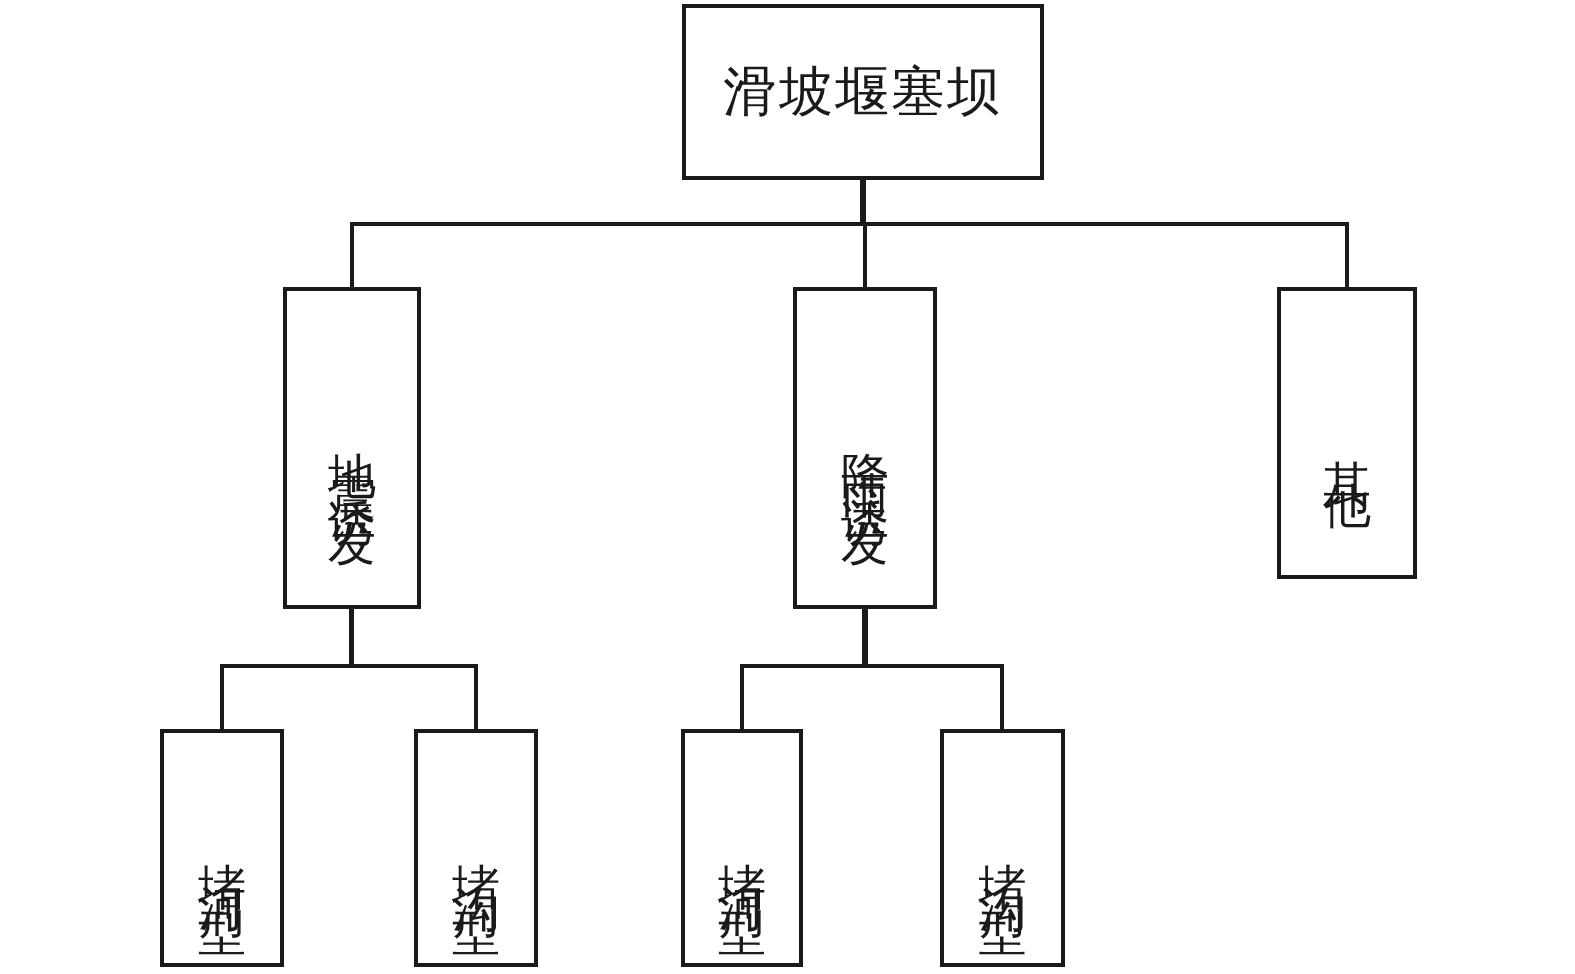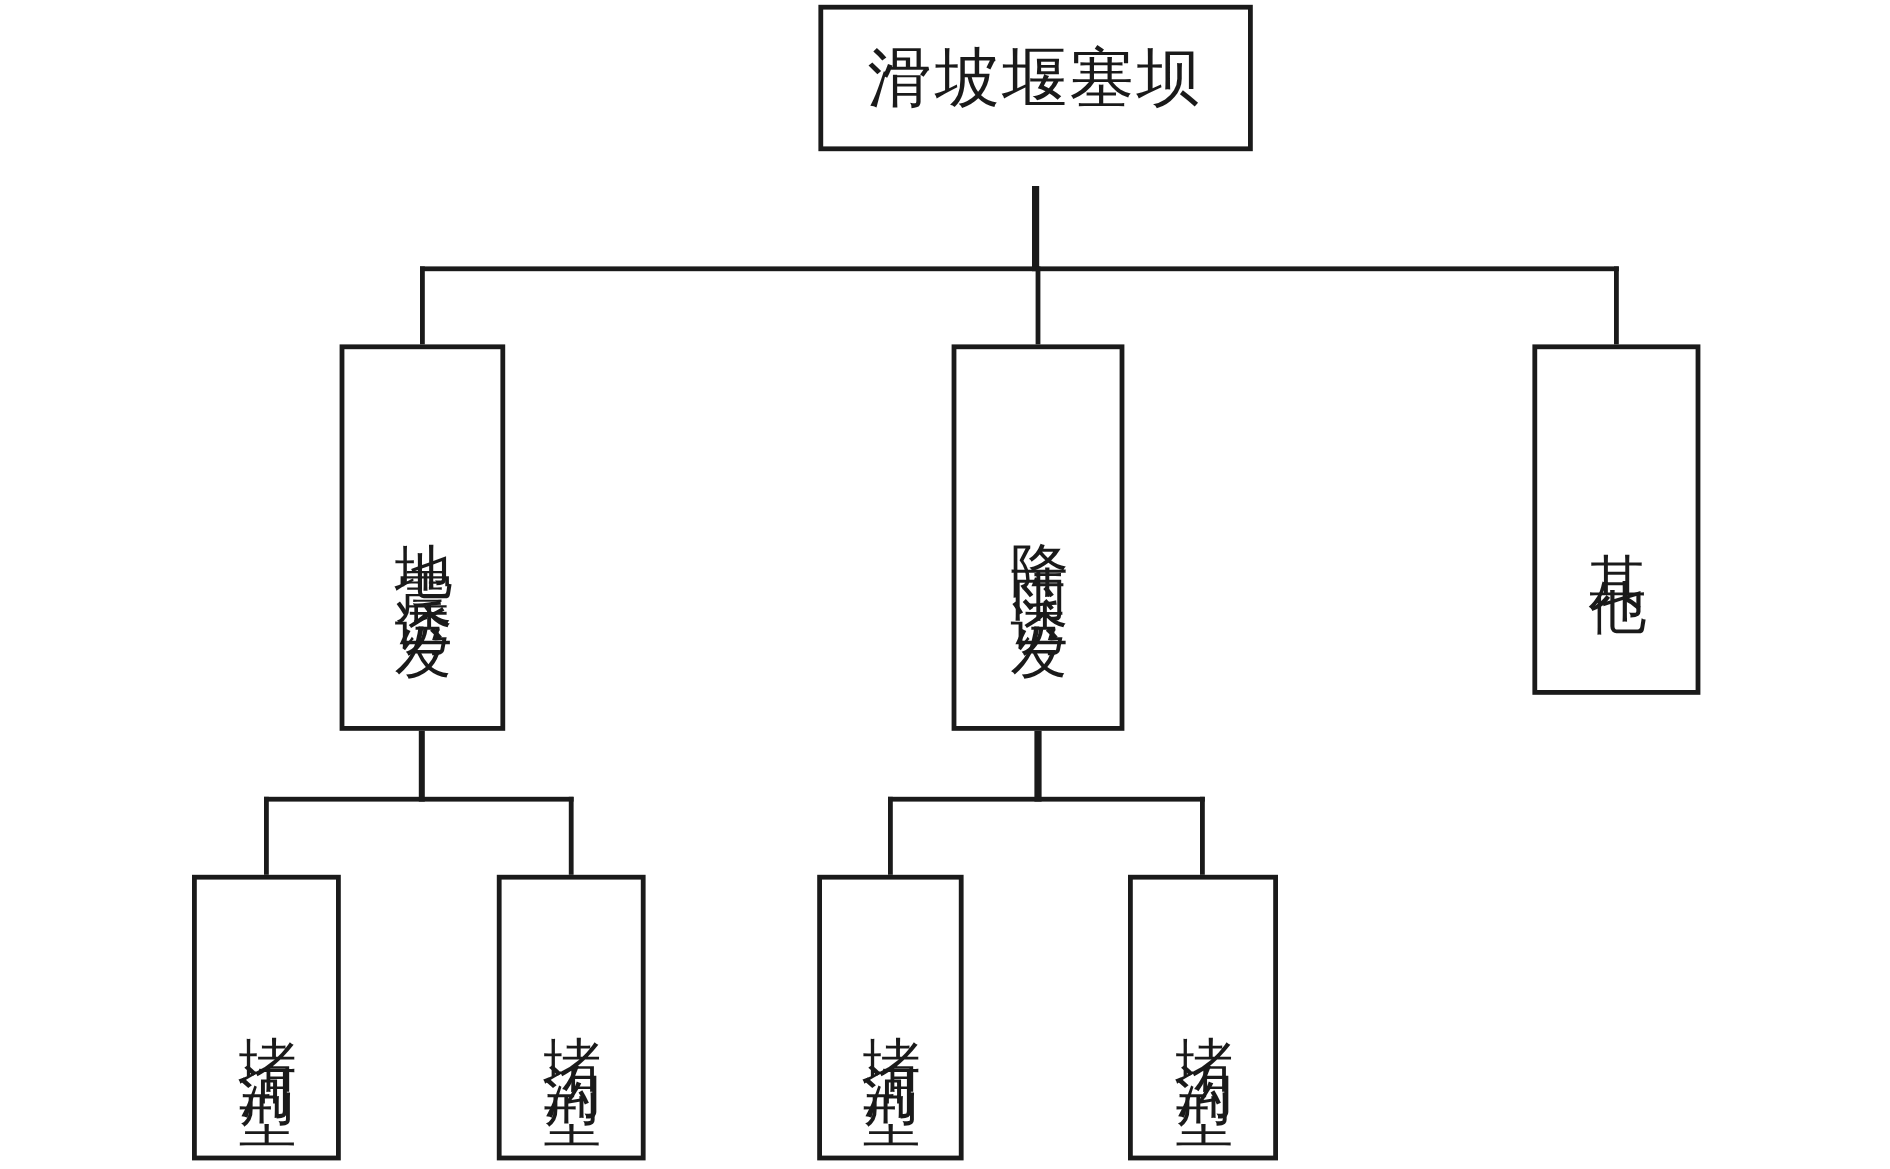--- a/index.html
+++ b/index.html
@@ -43,21 +43,21 @@
     padding-top: 23px; 
     white-space: nowrap;
     color: var(--text);
   }
   .connector {
     position: absolute;
     background: var(--line);
   }
 
   
-  .node-root        { left: 682px;  top: 4px;   width: 362px; height: 122px; }
+  .node-root        { left: 682px;  top: 4px;   width: 362px; height: 176px; }
   .node-earthquake  { left: 283px;  top: 287px; width: 138px; height: 322px; }
   .node-rainfall    { left: 793px;  top: 287px; width: 144px; height: 322px; }
   .node-other       { left: 1277px; top: 287px; width: 140px; height: 292px; }
   .node-eq-river    { left: 160px;  top: 729px; width: 124px; height: 238px; }
   .node-eq-gully    { left: 414px;  top: 729px; width: 124px; height: 238px; }
   .node-rain-river  { left: 681px;  top: 729px; width: 122px; height: 238px; }
   .node-rain-gully  { left: 940px;  top: 729px; width: 125px; height: 238px; }
 
   
   .c-root-stem   { left: 860px;  top: 155px; width: 6px;   height: 71px; }

